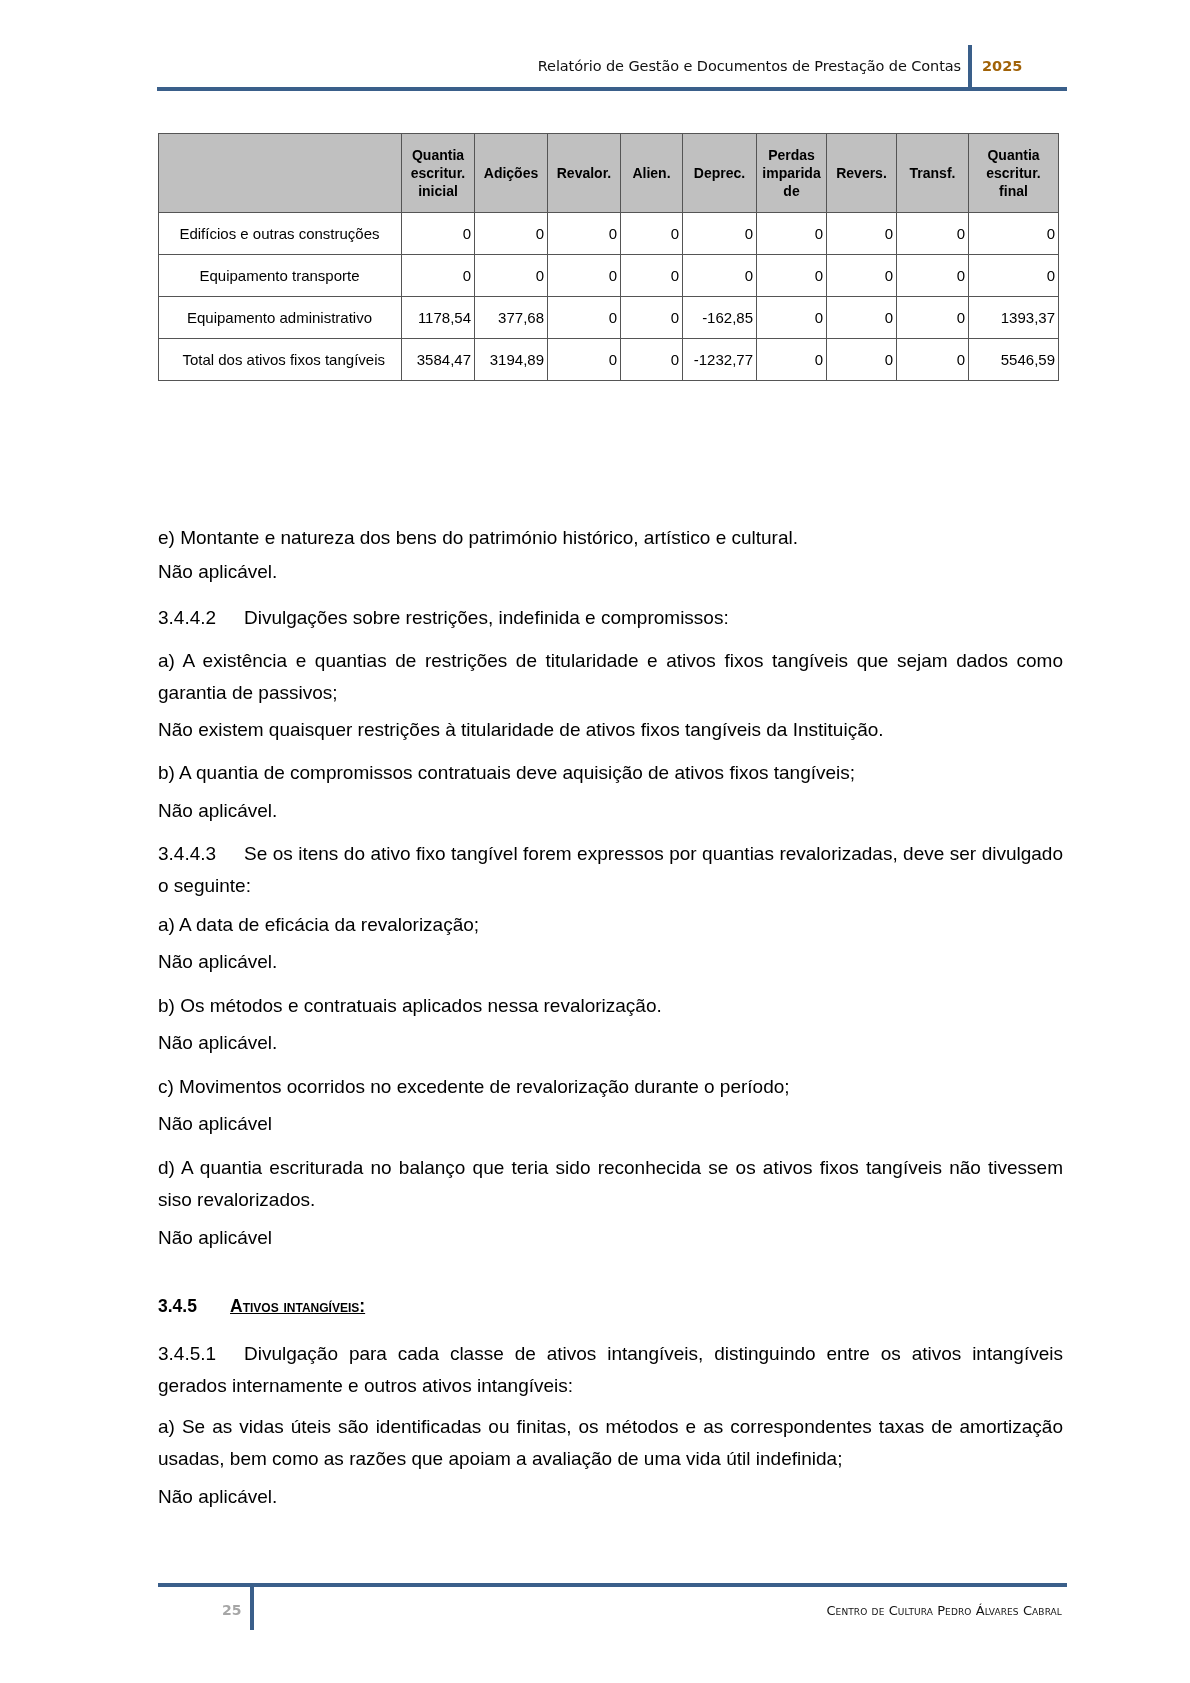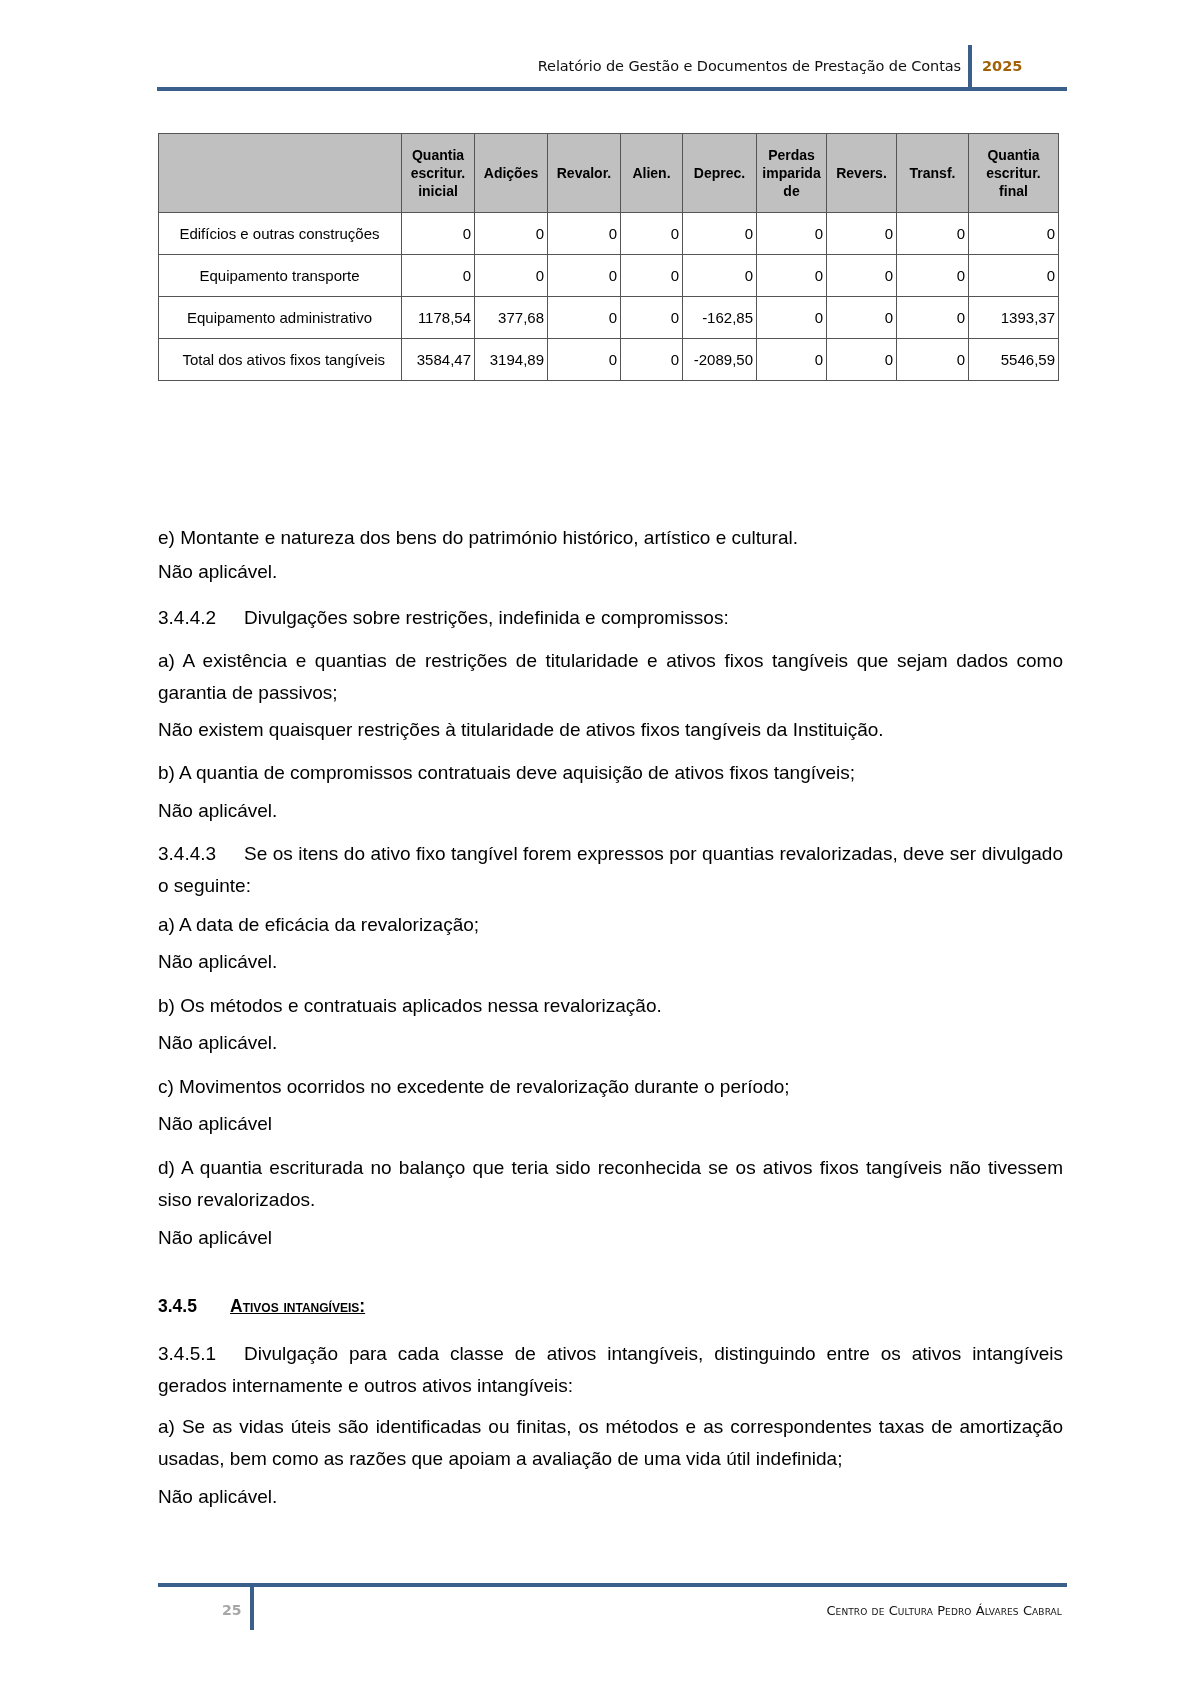--- a/index.html
+++ b/index.html
@@ -103,21 +103,21 @@
       <td>0</td>
       <td>0</td>
       <td>1393,37</td>
     </tr>
     <tr>
       <td class="total">Total dos ativos fixos tangíveis</td>
       <td>3584,47</td>
       <td>3194,89</td>
       <td>0</td>
       <td>0</td>
-      <td>-2089,50</td>
+      <td>-1232,77</td>
       <td>0</td>
       <td>0</td>
       <td>0</td>
       <td>5546,59</td>
     </tr>
   </tbody>
 </table>
 
 <div class="para" style="top:522px">e) Montante e natureza dos bens do património histórico, artístico e cultural.</div>
 <div class="para" style="top:556px">Não aplicável.</div>

